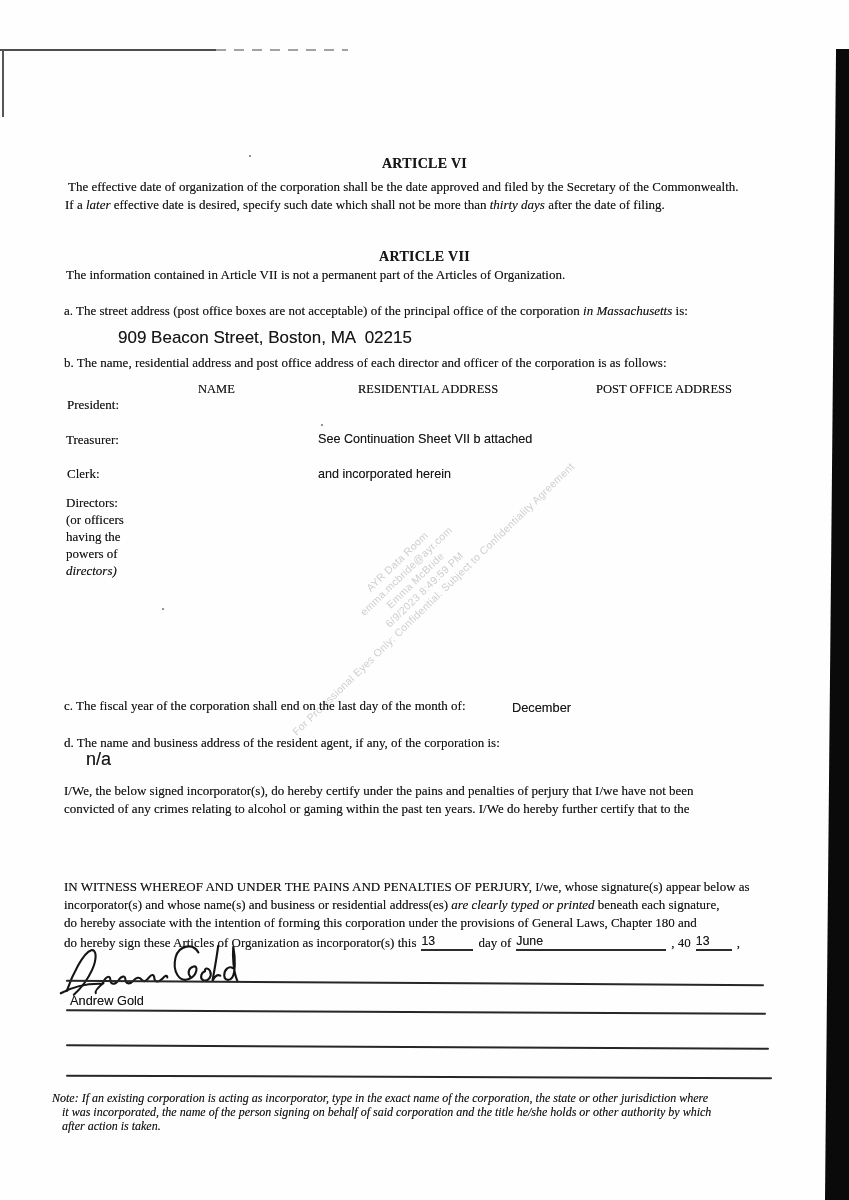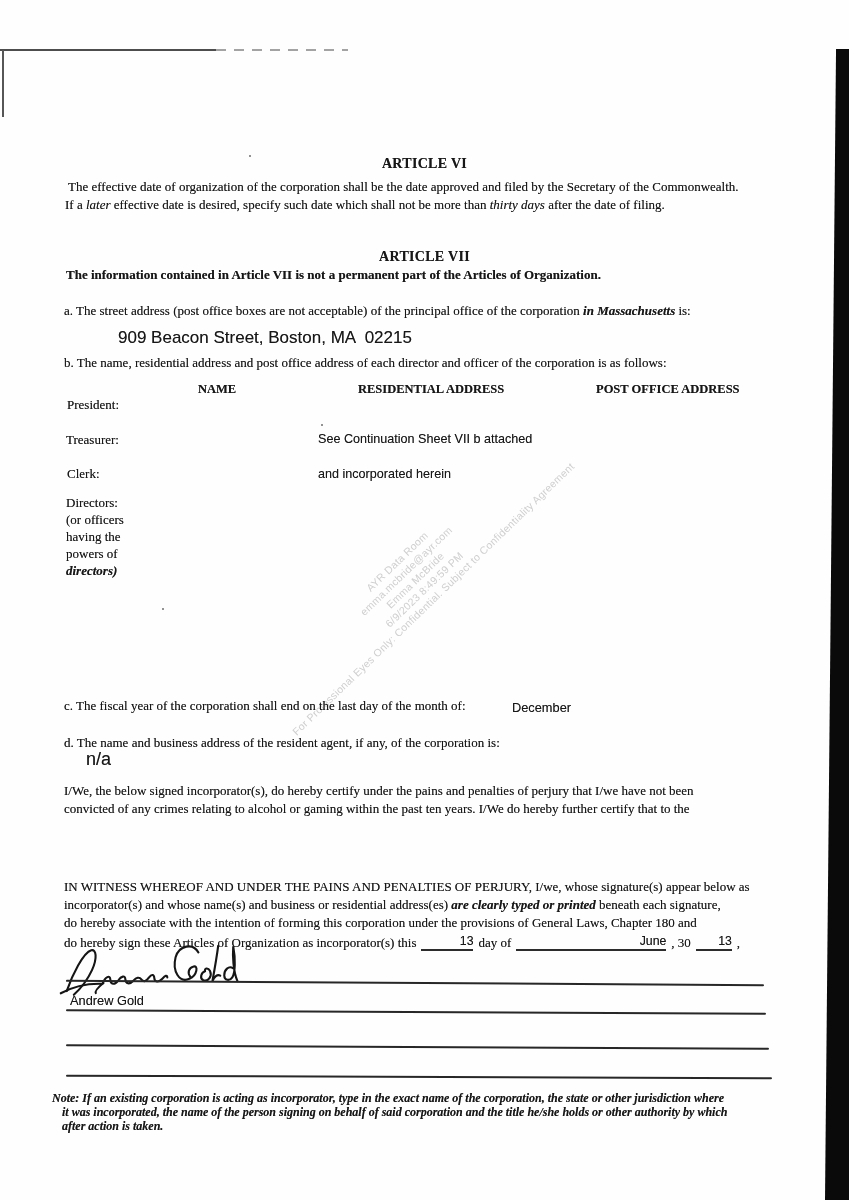--- a/index.html
+++ b/index.html
@@ -3,21 +3,21 @@
 <meta charset="utf-8">
 <style>
   html,body{margin:0;padding:0;background:#ffffff;}
   .page{
     position:relative;width:849px;height:1200px;background:#fefefe;
     font-family:"Liberation Serif","DejaVu Serif",serif;color:#171717;overflow:hidden;
   }
   .t{position:absolute;white-space:pre;font-size:13px;line-height:16px;
      text-shadow:0 0 .5px rgba(0,0,0,.5);}
   .center{left:0;width:849px;text-align:center;}
-  .b{font-weight:bold;}
+  .b{font-weight:normal;}
   .i{font-style:italic;}
   .sans{font-family:"Liberation Sans","DejaVu Sans",sans-serif;text-shadow:0 0 .4px rgba(0,0,0,.45);}
   .heading{font-size:14px;font-weight:bold;letter-spacing:.3px;}
   
   .border-top-solid{position:absolute;left:0;top:49px;width:216px;height:2px;background:#4d4d4d;}
   .border-top-dash{position:absolute;left:216px;top:49px;width:132px;height:2px;opacity:.8;
     background:repeating-linear-gradient(90deg,#8c8c8c 0 10px,transparent 10px 18px);}
   .border-left{position:absolute;left:2px;top:50px;width:2px;height:67px;background:#565656;}
   .black-bar{position:absolute;left:825px;top:49px;width:24px;height:1151px;background:#0a0a0a;
     clip-path:polygon(46% 0,100% 0,100% 100%,0 100%);}
@@ -25,21 +25,21 @@
   
   .watermark{
     position:absolute;left:150px;top:505px;width:530px;height:150px;
     display:flex;flex-direction:column;align-items:center;justify-content:center;gap:1px;
     transform:rotate(-44deg);color:#cfcfcf;
     font-family:"Liberation Sans","DejaVu Sans",sans-serif;font-size:10.5px;letter-spacing:.3px;
     pointer-events:none;white-space:nowrap;
   }
   
   .rule{position:absolute;height:2px;background:#272727;border-radius:1px;}
-  .blank{display:inline-block;border-bottom:2px solid #2c2c2c;text-align:right;
+  .blank{display:inline-block;border-bottom:2px solid #2c2c2c;text-align:left;
     font-family:"Liberation Sans","DejaVu Sans",sans-serif;font-size:12.3px;margin:0 5px;
     vertical-align:bottom;}
   .sig-svg{position:absolute;left:58px;top:941px;transform:rotate(-2deg);}
 </style>
 </head>
 <body>
 
 <div class="page">
 
   <div class="border-top-solid"></div>
@@ -91,21 +91,21 @@
 
   <div class="t" style="left:64px;top:735px;">d. The name and business address of the resident agent, if any, of the corporation is:</div>
   <div class="t sans" style="left:86px;top:751px;font-size:18px;">n/a</div>
 
   <div class="t" style="left:64px;top:783px;">I/We, the below signed incorporator(s), do hereby certify under the pains and penalties of perjury that I/we have not been</div>
   <div class="t" style="left:64px;top:801px;">convicted of any crimes relating to alcohol or gaming within the past ten years. I/We do hereby further certify that to the</div>
 
   <div class="t" style="left:64px;top:879px;">IN WITNESS WHEREOF AND UNDER THE PAINS AND PENALTIES OF PERJURY, I/we, whose signature(s) appear below as</div>
   <div class="t" style="left:64px;top:897px;"><span>incorporator(s) and whose name(s) and business or residential address(es) </span><span class="i b">are clearly typed or printed</span><span> beneath each signature,</span></div>
   <div class="t" style="left:64px;top:915px;">do hereby associate with the intention of forming this corporation under the provisions of General Laws, Chapter 180 and</div>
-  <div class="t" style="left:64px;top:933px;"><span>do hereby sign these Articles of Organization as incorporator(s) this</span><span class="blank" style="width:52px;">13</span><span>day of</span><span class="blank" style="width:150px;">June</span><span>, 30</span><span class="blank" style="width:36px;">13</span><span>,</span></div>
+  <div class="t" style="left:64px;top:933px;"><span>do hereby sign these Articles of Organization as incorporator(s) this</span><span class="blank" style="width:52px;">13</span><span>day of</span><span class="blank" style="width:150px;">June</span><span>, 40</span><span class="blank" style="width:36px;">13</span><span>,</span></div>
 
   <svg class="sig-svg" width="250" height="56" viewBox="0 0 250 56">
     <g fill="none" stroke="#151515" stroke-width="2.1" stroke-linecap="round">
       <path d="M8,46 C14,30 26,8 34,6 C39,5 40,14 34,26 C29,36 22,44 15,50"></path>
       <path d="M2,48 C16,41 30,39 44,40 C39,44 36,47 37,49"></path>
       <path d="M44,40 C47,33 52,31 52,36 C52,41 56,42 60,37 C63,33 67,32 67,36 C67,41 71,42 75,38 C78,35 81,34 83,37 C85,40 88,39 91,35 C93,32 96,32 96,36 C96,40 100,41 104,37 C107,34 109,33 109,36"></path>
       <path d="M141,12 C136,2 122,4 118,16 C114,30 121,42 131,38 C139,35 141,24 135,26 C131,27 129,32 132,36"></path>
       <path d="M147,31 C143,32 141,38 145,40 C150,42 154,36 152,31 C150,27 146,28 147,31"></path>
       <path d="M161,6 C159,18 156,32 154,41 C156,37 159,34 162,36"></path>
       <path d="M175,29 C171,26 166,30 166,36 C166,41 171,42 174,38 C177,34 178,20 176,7 C175,16 175,32 179,42"></path>

